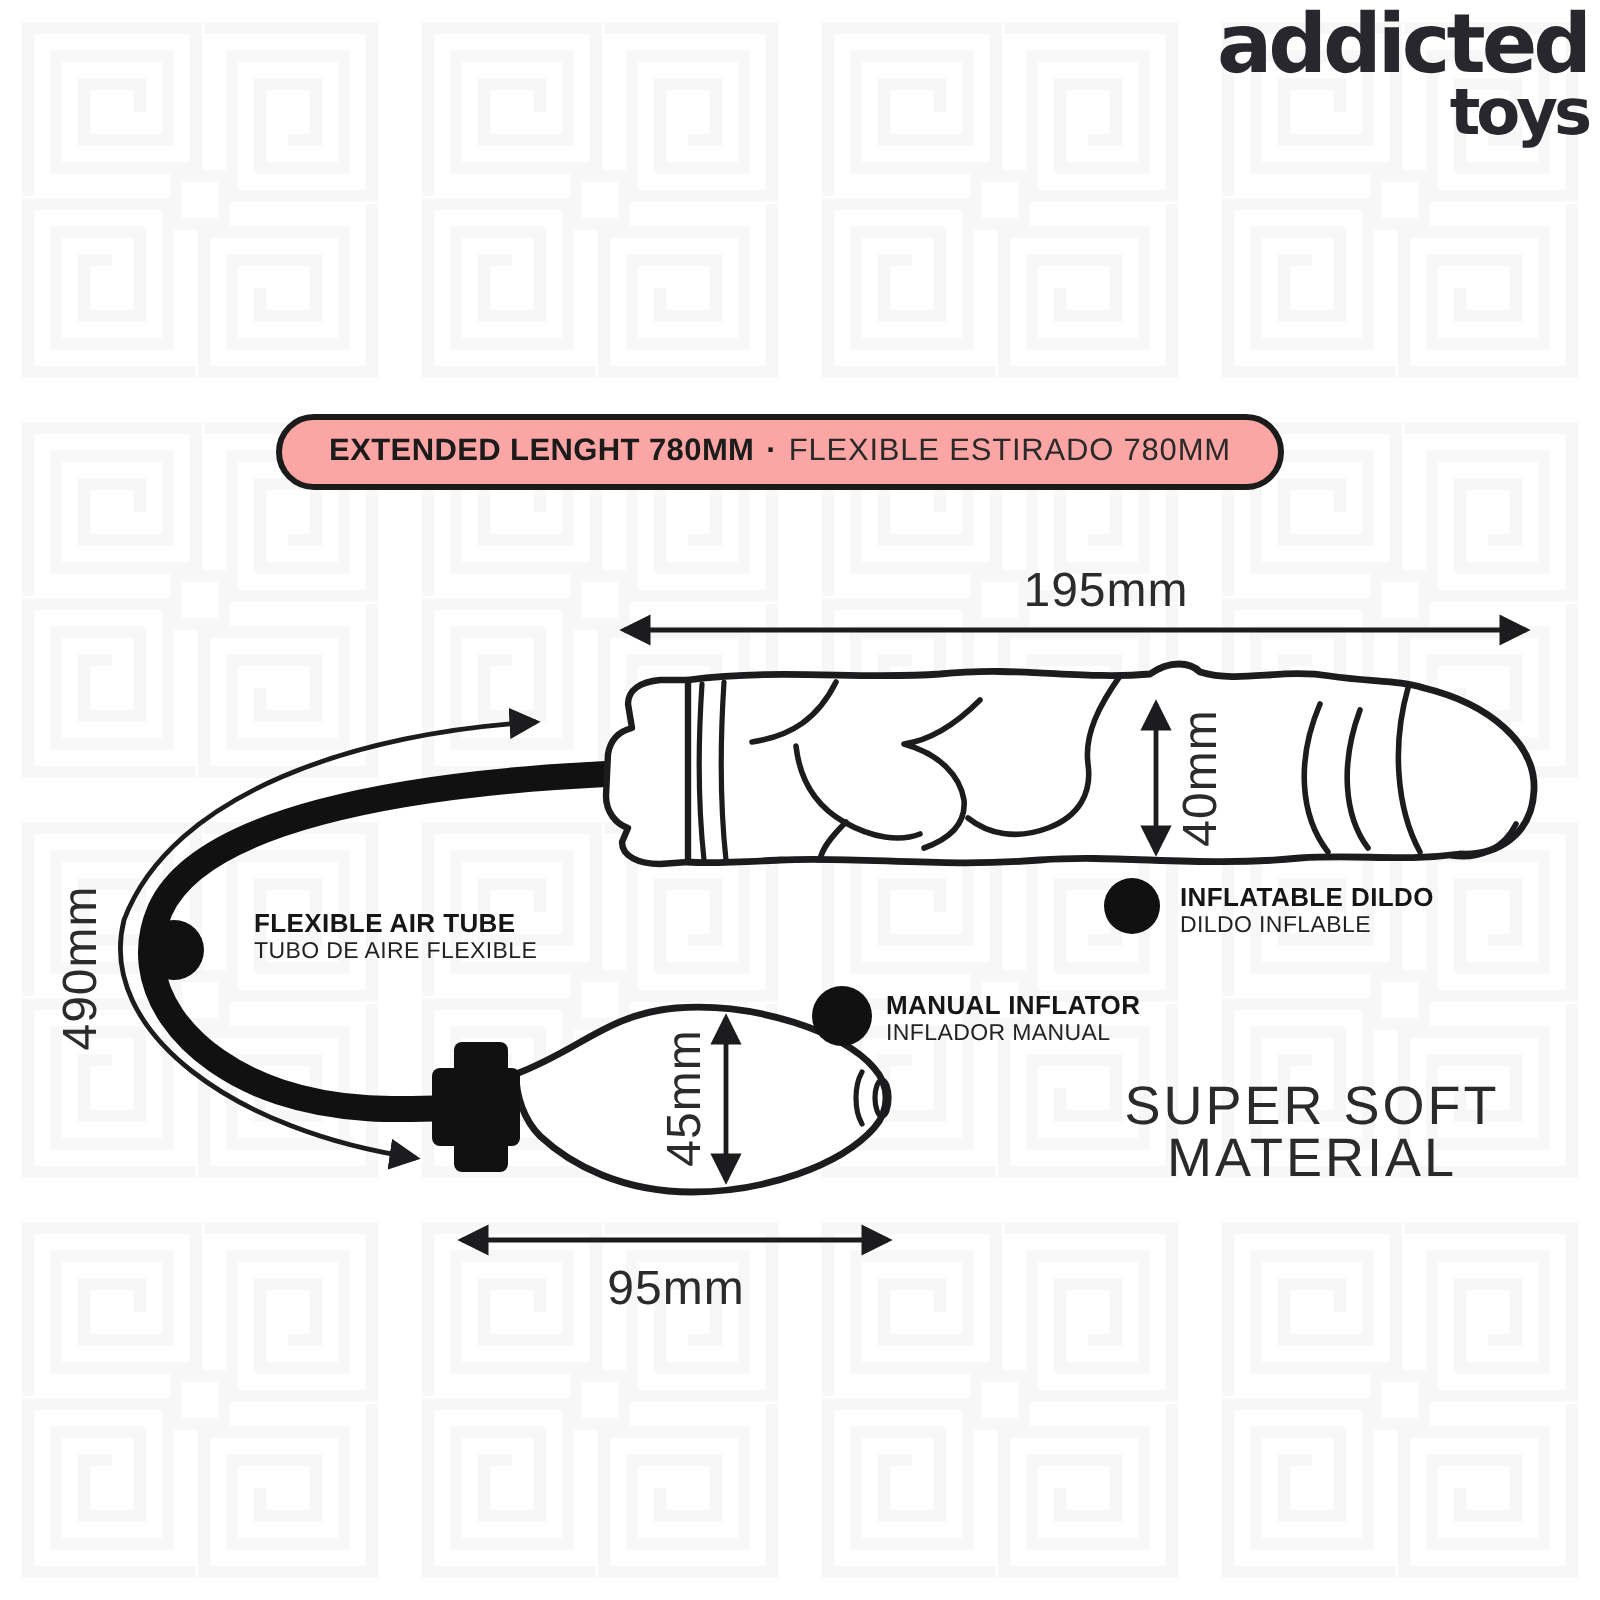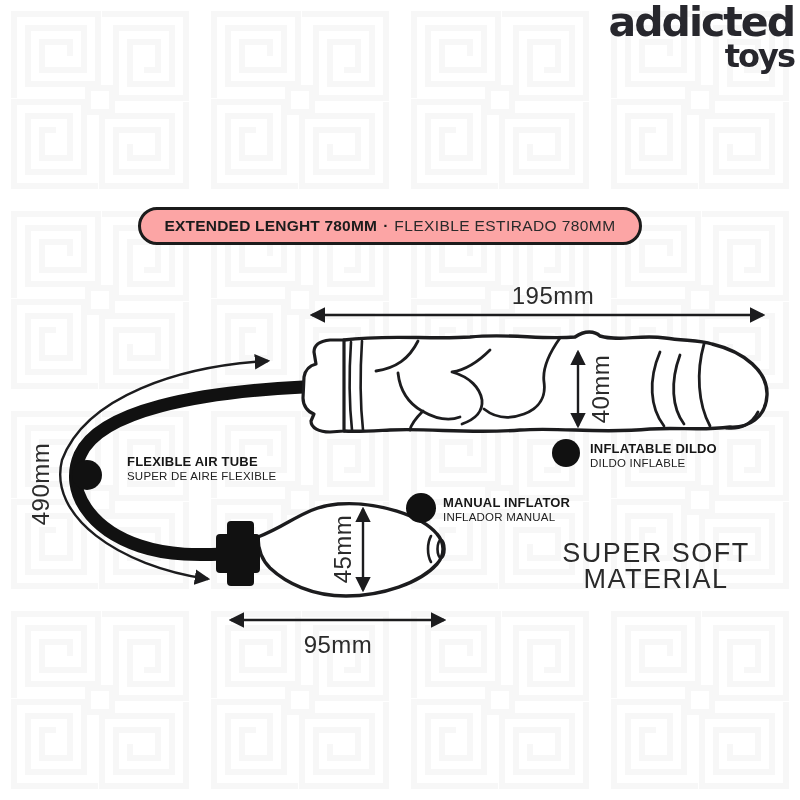--- a/index.html
+++ b/index.html
@@ -146,21 +146,21 @@
   </div>
 
   <div id="m-length" class="meas">195mm</div>
   <div id="m-diam" class="meas rot">40mm</div>
   <div id="m-tube" class="meas rot">490mm</div>
   <div id="m-pdiam" class="meas rot">45mm</div>
   <div id="m-plen" class="meas">95mm</div>
 
   <div id="c-tube" class="callout">
     <span class="en">FLEXIBLE AIR TUBE</span>
-    <span class="es">SUPER DE AIRE FLEXIBLE</span>
+    <span class="es">TUBO DE AIRE FLEXIBLE</span>
   </div>
   <div id="c-pump" class="callout">
     <span class="en">MANUAL INFLATOR</span>
     <span class="es">INFLADOR MANUAL</span>
   </div>
   <div id="c-dildo" class="callout">
     <span class="en">INFLATABLE DILDO</span>
     <span class="es">DILDO INFLABLE</span>
   </div>
 

